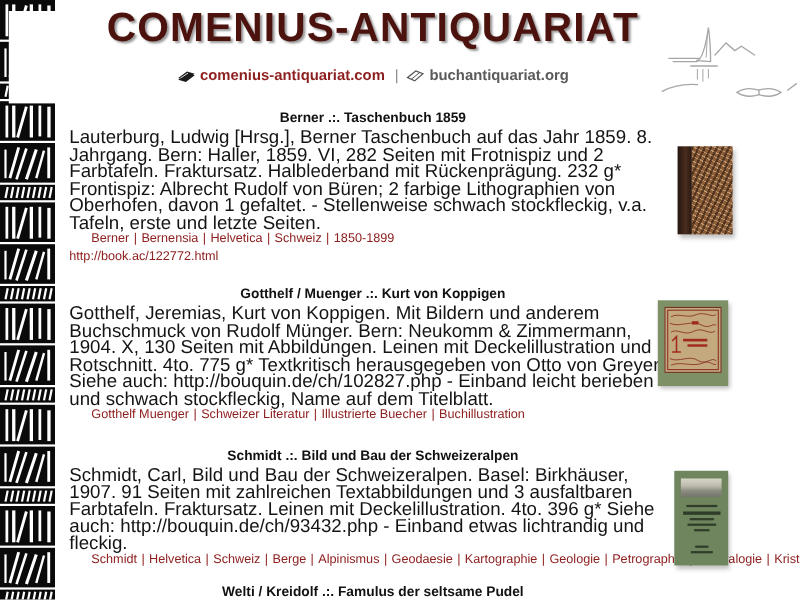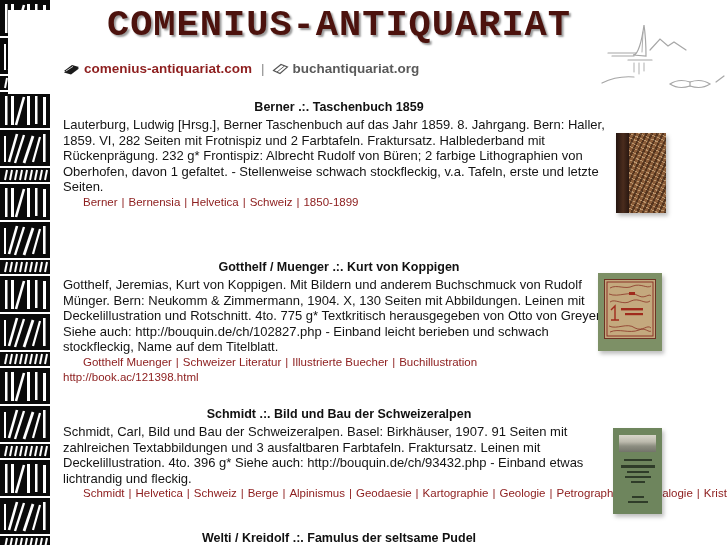--- a/index.html
+++ b/index.html
@@ -7,37 +7,37 @@
     width:727px;height:545px;overflow:hidden;background:#ffffff;
     font-family:"Liberation Sans",sans-serif;position:relative;
   }
   
   .strip{position:absolute;left:0;top:0;width:50px;height:545px;}
   .strip .notch{position:absolute;left:8px;top:10px;width:42px;height:84px;background:#ffffff;}
   
   .content{position:absolute;left:63px;top:0;width:664px;height:545px;}
   .page-title{
     position:absolute;left:0;top:4px;width:552px;margin:0;text-align:center;
-    font-family:Liberation Mono, monospace;font-weight:bold;font-size:37px;
+    font-family:Liberation Sans, sans-serif;font-weight:bold;font-size:37px;
     letter-spacing:1px;white-space:nowrap;color:#4c120d;
     text-shadow:2px 2px 2px #9a9a9a;
   }
   .sketch{position:absolute;left:537px;top:22px;width:127px;height:80px;}
   .domains{
-    position:absolute;left:0;top:61px;width:552px;text-align:left;
+    position:absolute;left:0;top:61px;width:552px;text-align:center;
     font-size:13.5px;font-weight:bold;color:#5a5a5a;white-space:nowrap;
   }
   .domains .icon{display:inline-block;vertical-align:-2px;margin-right:4px;}
   .domains .com{color:#8e1f1f;cursor:pointer;}
   .domains .org{color:#5a5a5a;cursor:pointer;}
   .domains .dsep{color:#888;font-weight:normal;margin:0 7px 0 9px;}
   
   .entry{position:absolute;left:0;width:552px;}
   .entry h2{margin:0 0 3px 0;font-size:12.5px;font-weight:bold;color:#111;text-align:center;}
-  .entry p{margin:0;font-size:13px;line-height:15.5px;color:#141414;}
+  .entry p{margin:0;font-size:17px;line-height:15.5px;color:#141414;}
   .cats{font-size:11.5px;line-height:15.5px;color:#8e2020;padding-left:20px;}
   .cats a{color:#8e2020;cursor:pointer;}
   .cats .pipe{margin:0 4px;}
   .urls a{display:block;font-size:11.5px;line-height:15.5px;color:#8e2020;cursor:pointer;}
   
   .thumb{position:absolute;box-shadow:2px 3px 4px rgba(0,0,0,.25);cursor:pointer;}
   .thumb-spine{left:553px;top:33px;width:50px;height:80px;display:flex;}
   .thumb-spine .spine{width:13px;background:linear-gradient(90deg,#241510,#4a2c1d 55%,#2a1811);}
   .thumb-spine .cover{flex:1;
     background:
@@ -143,34 +143,32 @@
           <polygon points="1.5,7.5 9,1.5 15.5,4 8,10.5" fill="#fff" stroke="#555" stroke-width="1.1"></polygon>
           <line x1="5" y1="9" x2="12.5" y2="3" stroke="#555" stroke-width="0.9"></line>
         </svg></span><a class="org">buchantiquariat.org</a>
   </div>
 
   <div class="entry" style="top:100px;">
     <h2>Berner .:. Taschenbuch 1859</h2>
     <p>Lauterburg, Ludwig [Hrsg.], Berner Taschenbuch auf das Jahr 1859. 8. Jahrgang. Bern: Haller, 1859. VI, 282 Seiten mit Frotnispiz und 2 Farbtafeln. Fraktursatz. Halblederband mit Rückenprägung. 232 g* Frontispiz: Albrecht Rudolf von Büren; 2 farbige Lithographien von Oberhofen, davon 1 gefaltet. - Stellenweise schwach stockfleckig, v.a. Tafeln, erste und letzte Seiten.</p>
     <div class="cats"><a>Berner</a><span class="pipe">|</span><a>Bernensia</a><span class="pipe">|</span><a>Helvetica</a><span class="pipe">|</span><a>Schweiz</a><span class="pipe">|</span><a>1850-1899</a></div>
     <div class="urls">
+      <a>http://book.ac/122772.html</a>
     </div>
     <div class="thumb thumb-spine">
       <div class="spine"></div>
       <div class="cover"></div>
     </div>
   </div>
 
   <div class="entry" style="top:260px;">
     <h2>Gotthelf / Muenger .:. Kurt von Koppigen</h2>
     <p>Gotthelf, Jeremias, Kurt von Koppigen. Mit Bildern und anderem Buchschmuck von Rudolf Münger. Bern: Neukomm &amp; Zimmermann, 1904. X, 130 Seiten mit Abbildungen. Leinen mit Deckelillustration und Rotschnitt. 4to. 775 g* Textkritisch herausgegeben von Otto von Greyerz. Siehe auch: http://bouquin.de/ch/102827.php - Einband leicht berieben und schwach stockfleckig, Name auf dem Titelblatt.</p>
     <div class="cats"><a>Gotthelf Muenger</a><span class="pipe">|</span><a>Schweizer Literatur</a><span class="pipe">|</span><a>Illustrierte Buecher</a><span class="pipe">|</span><a>Buchillustration</a></div>
-    <div class="urls">
-      <a>http://book.ac/121398.html</a>
-    </div>
     <div class="thumb thumb-koppigen">
       <div class="panel">
         <svg width="50" height="58" xmlns="http://www.w3.org/2000/svg">
           <g fill="none" stroke="#8a3326" stroke-width="0.8">
             <rect x="2" y="2" width="46" height="54" stroke-width="1"></rect>
             <path d="M5,8 C12,4 20,10 28,6 C36,3 42,9 46,6"></path>
             <path d="M4,14 C14,18 24,10 34,16 C40,19 44,13 46,16"></path>
             <path d="M5,22 C10,18 18,26 26,21 C34,17 40,25 45,21"></path>
             <path d="M4,46 C12,50 22,42 30,48 C38,52 42,44 46,48"></path>
             <path d="M5,52 C14,48 24,54 34,50 C40,47 44,53 46,51"></path>

